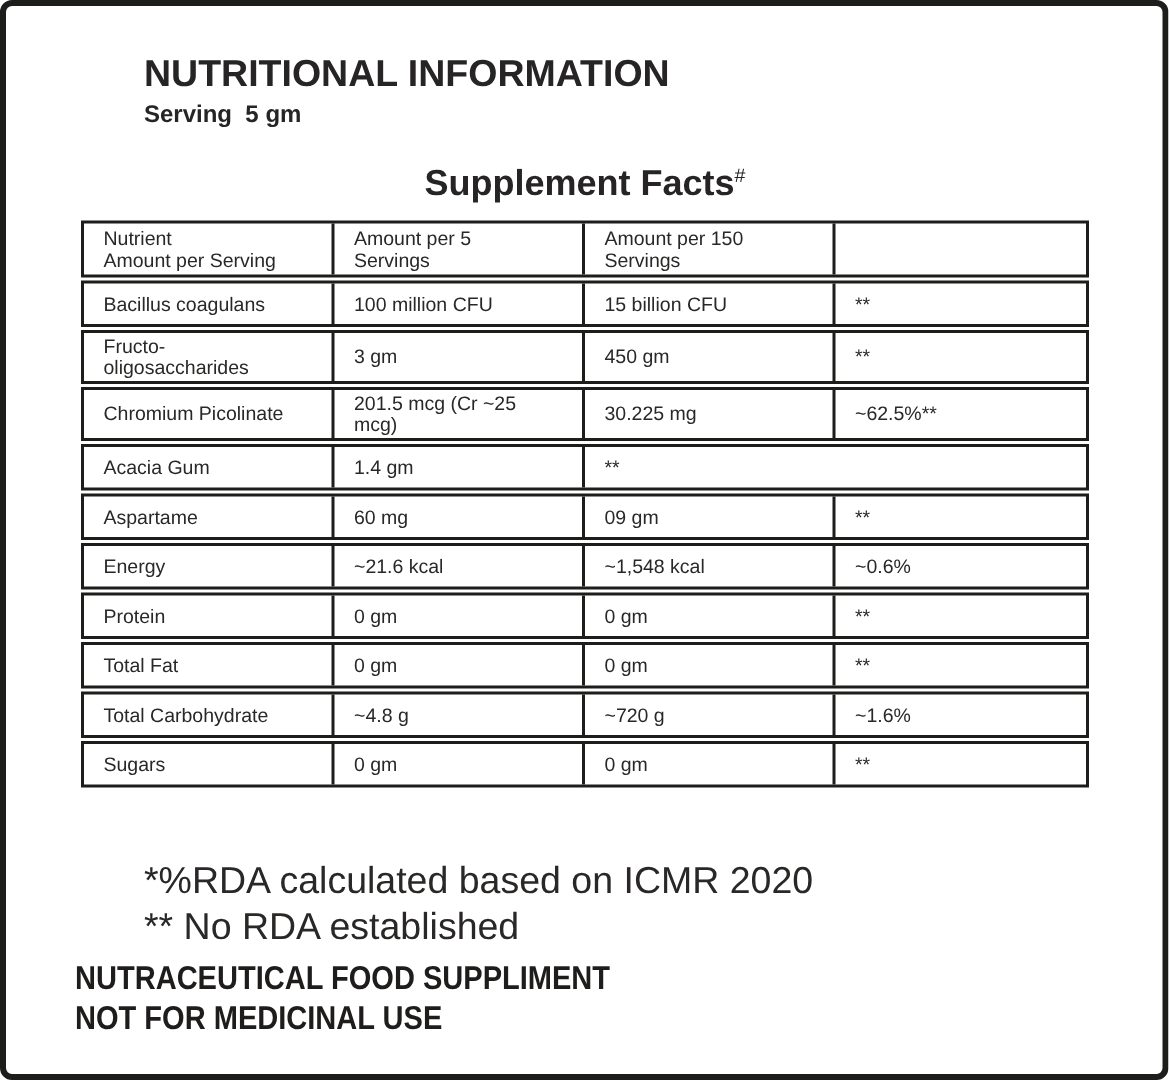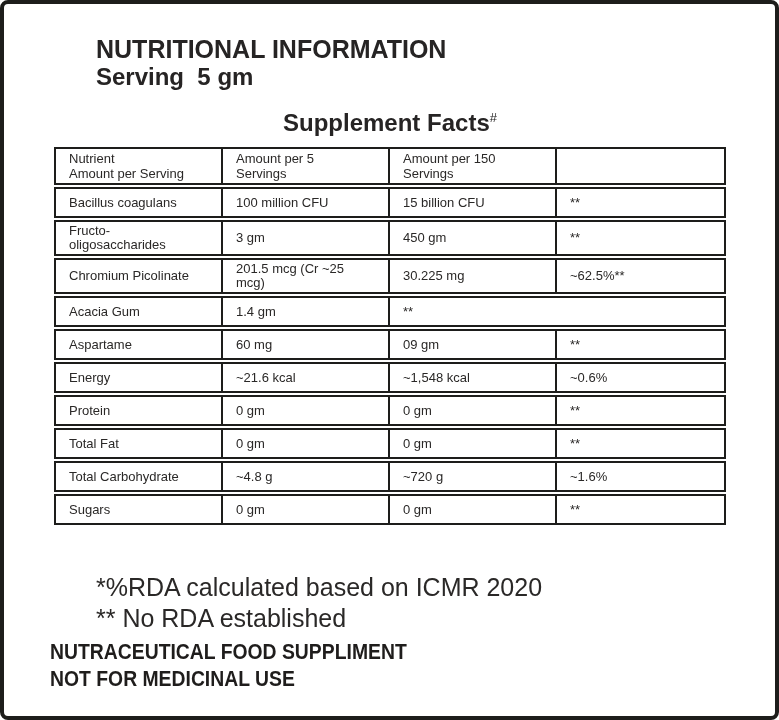--- a/index.html
+++ b/index.html
@@ -21,21 +21,21 @@
     top: 31px;
     margin-left: 44px;
   }
   .main-title {
     font-size: 25px;
     font-weight: bold;
     line-height: 28px;
     letter-spacing: 0px;
   }
   .serving-line {
-    font-size: 24px;
+    font-size: 16px;
     font-weight: bold;
     line-height: 28px;
     white-space: pre-wrap;
   }
   .facts-heading {
     position: absolute;
     left: 50px;
     top: 105px;
     width: 672px;
     text-align: center;

